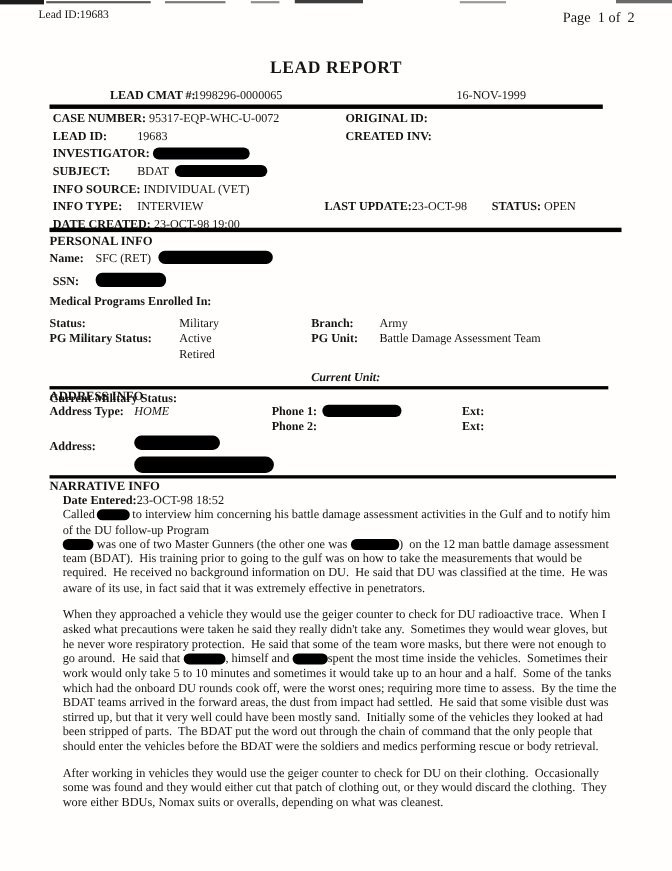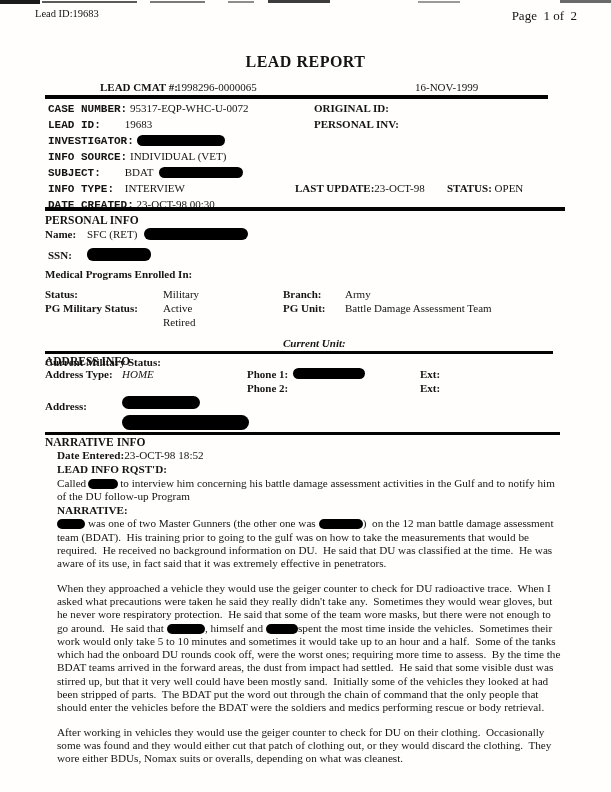--- a/index.html
+++ b/index.html
@@ -21,21 +21,21 @@
   .title { position:absolute; left:0; right:0; top:53px; text-align:center;
            font-size:16px; font-weight:bold; letter-spacing:0.5px; }
   .cmat-row { position:absolute; top:81px; left:0; width:611px; font-size:11px; }
   .cmat-label { position:absolute; left:100px; font-weight:bold; }
   .cmat-value { position:absolute; left:176px; }
   .report-date { position:absolute; left:415px; }
 
   
   .case { position:absolute; left:48px; top:102px; width:520px; }
   .case-row { position:relative; height:16px; }
-  .case-row .lbl { display:inline-block; min-width:74px; font-weight:bold;font-family:Liberation Mono, monospace; }
+  .case-row .lbl { display:inline-block; min-width:74px; font-weight:bold; }
   .case-right { position:absolute; top:0; font-weight:bold; }
 
   
   .lblb { font-weight:bold; }
 
   
   .personal { position:absolute; left:45px; top:212px; width:525px; }
   .personal .row-abs { position:absolute; white-space:nowrap; }
 
   
@@ -78,44 +78,44 @@
 
   <div class="case">
     <div class="case-row">
       <span class="lbl">CASE NUMBER:</span>
       <span>95317-EQP-WHC-U-0072</span>
       <span class="case-right" style="left:266px;">ORIGINAL ID:</span>
     </div>
     <div class="case-row">
       <span class="lbl">LEAD ID:</span>
       <span>19683</span>
-      <span class="case-right" style="left:266px;">PERSONAL INV:</span>
+      <span class="case-right" style="left:266px;">CREATED INV:</span>
     </div>
     <div class="case-row">
       <span class="lbl">INVESTIGATOR:</span>
       <span class="redact" style="width:88px;height:11px;"></span>
     </div>
     <div class="case-row">
-      <span class="lbl">INFO SOURCE:</span>
-      <span>INDIVIDUAL (VET)</span>
-    </div>
-    <div class="case-row">
       <span class="lbl">SUBJECT:</span>
       <span>BDAT</span>
       <span class="redact" style="width:84px;height:11px;margin-left:3px;"></span>
+    </div>
+    <div class="case-row">
+      <span class="lbl">INFO SOURCE:</span>
+      <span>INDIVIDUAL (VET)</span>
     </div>
     <div class="case-row">
       <span class="lbl">INFO TYPE:</span>
       <span>INTERVIEW</span>
       <span class="case-right" style="left:247px;"><span>LAST UPDATE:</span><span style="font-weight:normal;">23-OCT-98</span></span>
       <span class="case-right" style="left:399px;"><span>STATUS:</span> <span style="font-weight:normal;">OPEN</span></span>
     </div>
     <div class="case-row">
       <span class="lbl">DATE CREATED:</span>
-      <span>23-OCT-98 00:30</span>
+      <span>23-OCT-98 19:00</span>
     </div>
   </div>
 
   <div class="rule" style="left:45px;top:207px;width:520px;height:4px;"></div>
 
   <div class="personal">
     <div class="row-abs b" style="left:0;top:2px;font-size:11.5px;">PERSONAL INFO</div>
 
     <div class="row-abs" style="left:0;top:16px;">
       <span class="lblb">Name:</span>
@@ -166,25 +166,23 @@
   </div>
 
   <div class="rule" style="left:45px;top:432px;width:515px;height:3px;"></div>
 
   <div class="narrative">
     <div class="narr-title">NARRATIVE INFO</div>
     <div class="narr-inner">
       <div class="narr-field">
         <span class="lblb">Date Entered:</span><span>23-OCT-98 18:52</span>
       </div>
-      <div class="narr-field lblb">LEAD INFO RQST'D:</div>
 
       <div class="narr-par"><span>Called</span><span class="redact" style="width:30px;height:10px;margin:0 2px;"></span><span>to interview him concerning his battle damage assessment activities in the Gulf and to notify him of the DU follow-up Program</span></div>
 
-      <div class="narr-field lblb">NARRATIVE:</div>
 
       <div class="narr-par"><span class="redact" style="width:28px;height:10px;margin-right:3px;"></span><span>was one of two Master Gunners (the other one was</span><span class="redact" style="width:44px;height:10px;margin-left:3px;"></span><span>)  on the 12 man battle damage assessment team (BDAT).  His training prior to going to the gulf was on how to take the measurements that would be required.  He received no background information on DU.  He said that DU was classified at the time.  He was aware of its use, in fact said that it was extremely effective in penetrators.</span></div>
 
       <div class="gap11"></div>
 
       <div class="narr-par"><span>When they approached a vehicle they would use the geiger counter to check for DU radioactive trace.  When I asked what precautions were taken he said they really didn't take any.  Sometimes they would wear gloves, but he never wore respiratory protection.  He said that some of the team wore masks, but there were not enough to go around.  He said that</span><span class="redact" style="width:38px;height:10px;margin-left:3px;"></span><span>, himself and</span><span class="redact" style="width:32px;height:10px;margin-left:3px;"></span><span>spent the most time inside the vehicles.  Sometimes their work would only take 5 to 10 minutes and sometimes it would take up to an hour and a half.  Some of the tanks which had the onboard DU rounds cook off, were the worst ones; requiring more time to assess.  By the time the BDAT teams arrived in the forward areas, the dust from impact had settled.  He said that some visible dust was stirred up, but that it very well could have been mostly sand.  Initially some of the vehicles they looked at had been stripped of parts.  The BDAT put the word out through the chain of command that the only people that should enter the vehicles before the BDAT were the soldiers and medics performing rescue or body retrieval.</span></div>
 
       <div class="gap11"></div>
 
       <div class="narr-par">After working in vehicles they would use the geiger counter to check for DU on their clothing.  Occasionally some was found and they would either cut that patch of clothing out, or they would discard the clothing.  They wore either BDUs, Nomax suits or overalls, depending on what was cleanest.</div>

